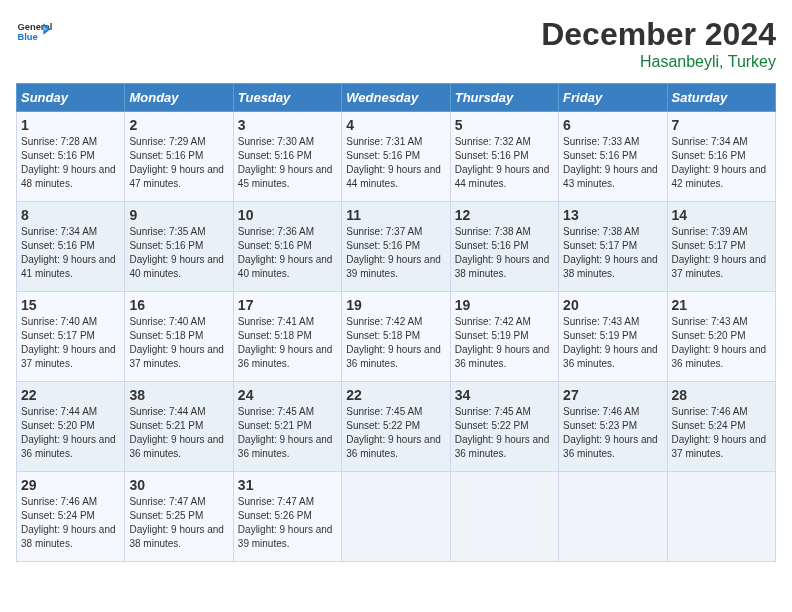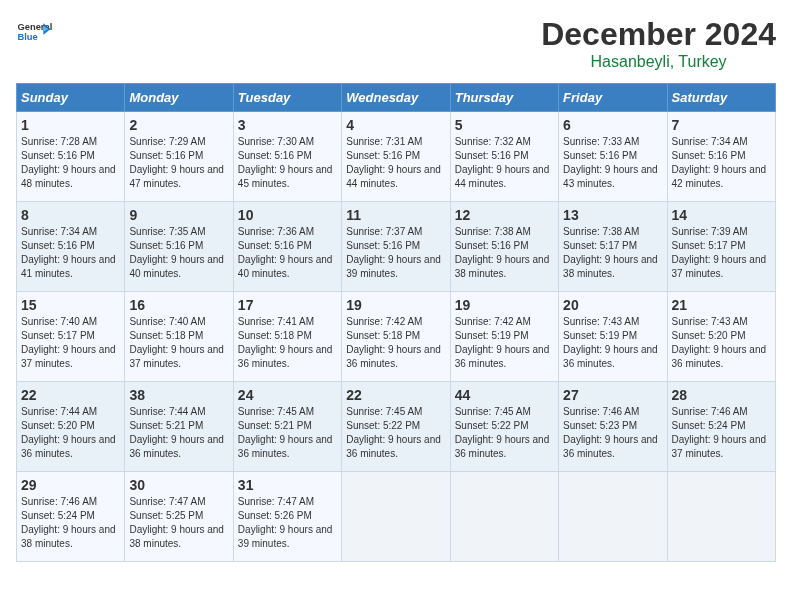--- a/index.html
+++ b/index.html
@@ -19,21 +19,21 @@
     .logo {
       display: flex;
       align-items: center;
       gap: 2px;
     }
     .logo-icon {
       width: 36px;
       height: 36px;
     }
     .title-block {
-      text-align: center;
+      text-align: right;
     }
     .month-title {
       font-size: 32px;
       font-weight: bold;
       color: #333;
     }
     .location-title {
       font-size: 16px;
       color: #15803d;
     }
@@ -218,21 +218,21 @@
         </td>
         <td>
           <span class="day-number">24</span>
           <span class="day-info">Sunrise: 7:45 AM<br>Sunset: 5:21 PM<br>Daylight: 9 hours and 36 minutes.</span>
         </td>
         <td>
           <span class="day-number">22</span>
           <span class="day-info">Sunrise: 7:45 AM<br>Sunset: 5:22 PM<br>Daylight: 9 hours and 36 minutes.</span>
         </td>
         <td>
-          <span class="day-number">44</span>
+          <span class="day-number">34</span>
           <span class="day-info">Sunrise: 7:45 AM<br>Sunset: 5:22 PM<br>Daylight: 9 hours and 36 minutes.</span>
         </td>
         <td>
           <span class="day-number">27</span>
           <span class="day-info">Sunrise: 7:46 AM<br>Sunset: 5:23 PM<br>Daylight: 9 hours and 36 minutes.</span>
         </td>
         <td>
           <span class="day-number">28</span>
           <span class="day-info">Sunrise: 7:46 AM<br>Sunset: 5:24 PM<br>Daylight: 9 hours and 37 minutes.</span>
         </td>

